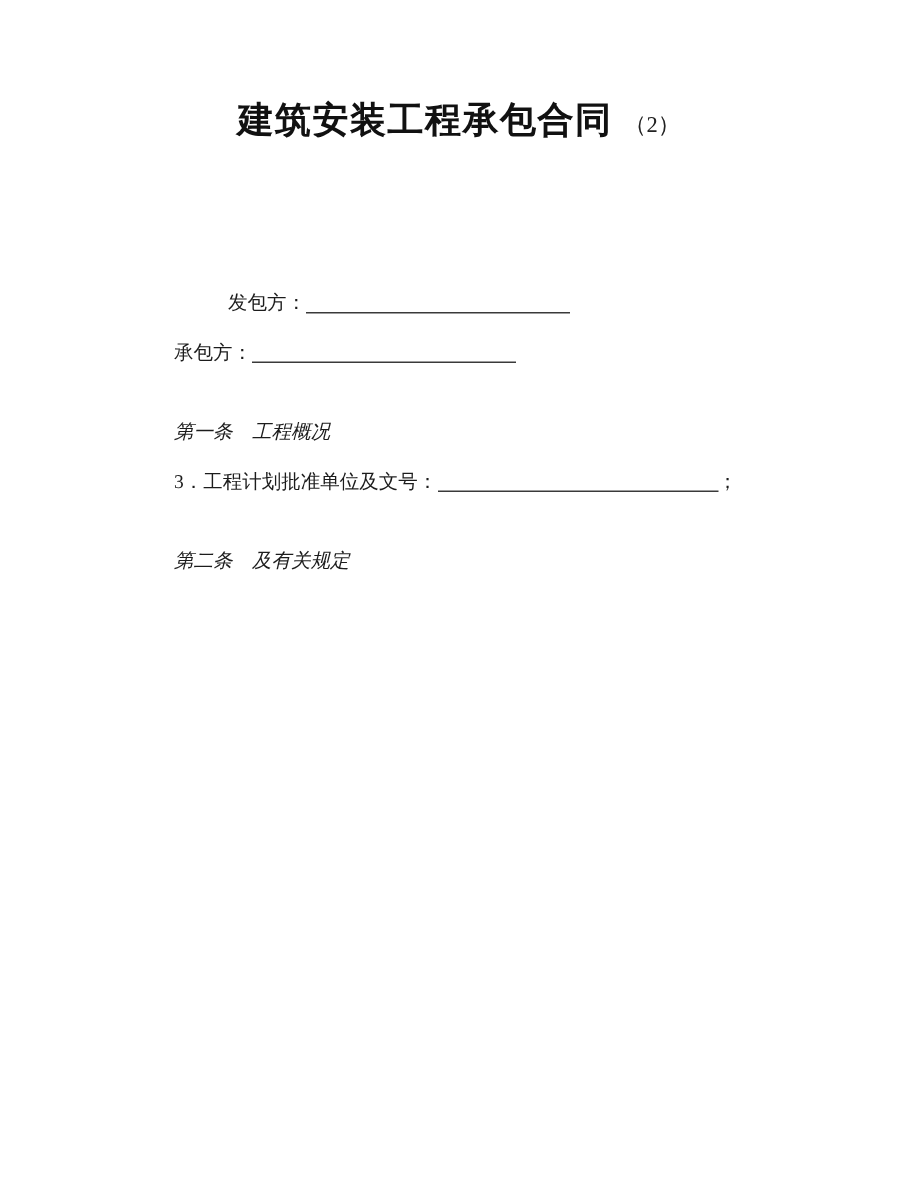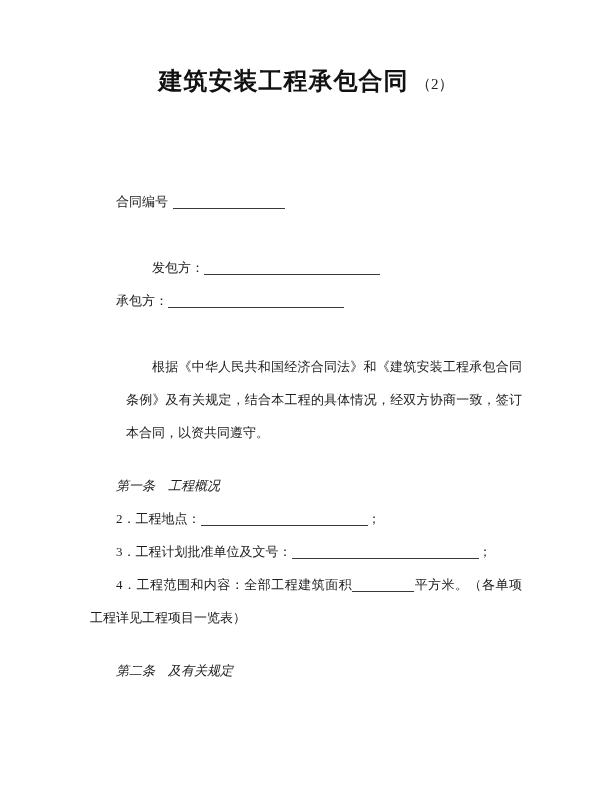--- a/index.html
+++ b/index.html
@@ -63,33 +63,29 @@
 </style>
 </head>
 <body>
 
 <div class="page">
 
   <h1 class="doc-title"><span>建筑安装工程承包合同</span> <span class="suffix">（2）</span></h1>
 
   <div class="content">
 
-    <div class="row indent"><span>合同编号</span><span class="blank b-contract"></span></div>
 
     <div class="row indent gap"><span>发包方：</span><span class="blank b-party"></span></div>
 
     <div class="row indent"><span>承包方：</span><span class="blank b-party"></span></div>
 
-    <div class="para gap">根据《中华人民共和国经济合同法》和《建筑安装工程承包合同条例》及有关规定，结合本工程的具体情况，经双方协商一致，签订本合同，以资共同遵守。</div>
 
     <div class="row indent gap-sm">第一条　工程概况</div>
 
 
-    <div class="para"><span>2．工程地点：</span><span class="blank b-i2"></span><span>；</span></div>
 
     <div class="para"><span>3．工程计划批准单位及文号：</span><span class="blank b-i3"></span><span>；</span></div>
 
-    <div class="para"><span>4．工程范围和内容：全部工程建筑面积</span><span class="blank b-i4"></span><span>平方米。（各单项工程详见工程项目一览表）</span></div>
 
     <div class="row indent gap-sm">第二条　及有关规定</div>
 
   </div>
 </div>
 
 </body></html>

